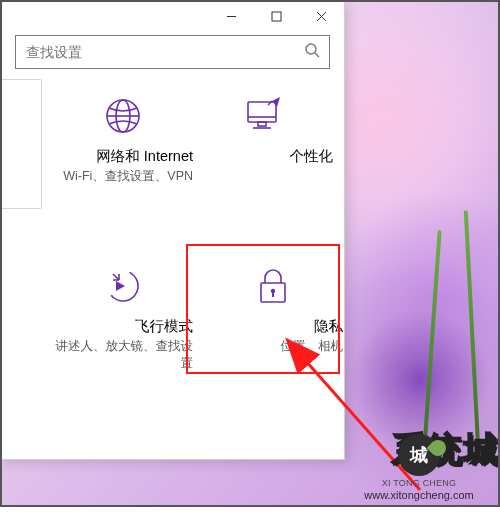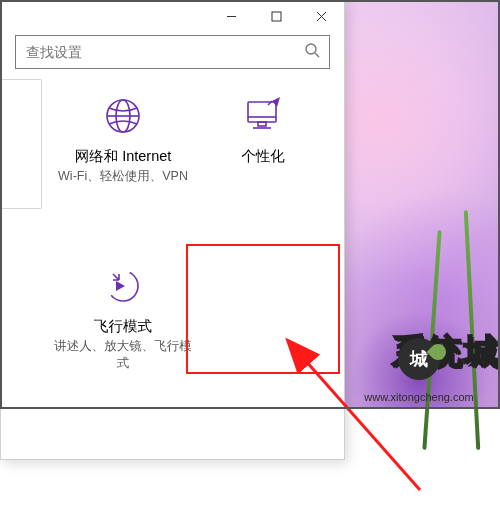--- a/index.html
+++ b/index.html
@@ -1,17 +1,17 @@
 <!DOCTYPE html>
 <html><head>
 <meta charset="utf-8">
 <style>
   * { box-sizing: border-box; margin: 0; padding: 0; }
   html, body { width: 500px; height: 515px; font-family: "Microsoft YaHei", "Segoe UI", sans-serif; overflow: hidden; }
-  .stage { position: relative; width: 500px; height: 409px; background: #fff; }
+  .stage { position: relative; width: 500px; height: 507px; background: #fff; }
   
   .bg {
     position: absolute; inset: 0;
     background:
       radial-gradient(circle at 420px 380px, rgba(120,60,180,0.85) 0, rgba(120,60,180,0.6) 20px, rgba(160,110,200,0.2) 70px, transparent 120px),
       radial-gradient(circle at 440px 300px, rgba(190,130,230,0.7) 0, rgba(190,130,230,0.4) 40px, transparent 110px),
       radial-gradient(circle at 380px 120px, rgba(255,200,230,0.85) 0, rgba(255,210,240,0.5) 80px, transparent 160px),
       linear-gradient(135deg, #f6e9f7 0%, #e6c8ee 40%, #d7b0e8 70%, #c89be0 100%);
   }
   .bg-stem1 { position:absolute; left:430px; top:230px; width:4px; height:220px; background:linear-gradient(#6fae4a,#3f6f2a); border-radius:2px; transform:rotate(4deg);}
@@ -37,21 +37,21 @@
   .search .sicon { width: 34px; text-align: center; color:#777; }
   .edge-card {
     position: absolute; left: 1px; top: 78px; width: 40px; height: 130px;
     border: 1px solid #d6d6d6; border-left: none; border-radius: 0 2px 2px 0;
     background: #fff;
   }
   .grid {
     position: absolute; left: 52px; top: 90px; right: 14px; bottom: 14px;
   }
   .tile {
-    position: absolute; width: 140px; text-align: center;
+    position: absolute; width: 140px; text-align: right;
   }
   .tile .iconbox { height: 50px; display:flex; align-items:center; justify-content:center; margin-bottom:6px; }
   .tile .iconbox svg { stroke:#6b2fb3; fill:none; stroke-width:1.6; }
   .tile h3 { font-size: 14.5px; font-weight: 400; color:#000; margin-bottom:2px; }
   .tile p { font-size: 12.5px; color:#5a5a5a; line-height:1.35; }
   .tile.net { left: 0; top: 0; }
   .tile.per { left: 140px; top: 0; }
   .tile.eoa { left: 0; top: 170px; width:140px;}
   .tile.pri { left: 150px; top: 170px; }
   .highlight {
@@ -64,21 +64,21 @@
   .wm-badge {
     width:42px; height:42px; margin:0 auto 2px; border-radius:50%;
     background:#2e2e2e; color:#fff; display:flex; align-items:center; justify-content:center;
     font-size:18px; font-weight:bold; position:relative;
   }
   .wm-badge::after{
     content:""; position:absolute; right:-6px; top:6px; width:16px; height:16px;
     background:#7aa653; border-radius:50% 50% 50% 0; transform:rotate(45deg);
   }
   .wm-en { font-size:9px; color:#4a4a4a; letter-spacing:0.2px;}
-  .wm-site { font-size:11px; color:#2a2a2a; font-weight:500; margin-top:11px;}
+  .wm-site { font-size:11px; color:#2a2a2a; font-weight:500; margin-top:1px;}
   .wm-cn {
     position:absolute; right:0; bottom:34px; font-size:34px; font-weight:700;
     color:#fff; -webkit-text-stroke:2px #222; letter-spacing:2px;
     text-shadow:2px 2px 0 #222;
     white-space:nowrap;
   }
   .frame { position:absolute; inset:0; border:2px solid #555; pointer-events:none; }
 </style>
 </head>
 <body>
@@ -128,21 +128,21 @@
         <div class="iconbox">
           <svg width="40" height="40" viewBox="0 0 40 40">
             <circle cx="20" cy="20" r="16"></circle>
             <ellipse cx="20" cy="20" rx="7" ry="16"></ellipse>
             <line x1="4" y1="20" x2="36" y2="20"></line>
             <path d="M6 12 Q20 18 34 12"></path>
             <path d="M6 28 Q20 22 34 28"></path>
           </svg>
         </div>
         <h3>网络和 Internet</h3>
-        <p>Wi-Fi、轻松使用、VPN</p>
+        <p>Wi-Fi、查找设置、VPN</p>
       </div>
 
       <div class="tile per">
         <div class="iconbox">
           <svg width="42" height="38" viewBox="0 0 42 38">
             <rect x="6" y="5" width="28" height="20" rx="1"></rect>
             <line x1="6" y1="20" x2="34" y2="20"></line>
             <rect x="16" y="25" width="8" height="4"></rect>
             <line x1="11" y1="31" x2="29" y2="31"></line>
             <path d="M30 4 L38 0 L35 10 Z" fill="#6b2fb3" stroke="none"></path>
@@ -154,38 +154,51 @@
 
       <div class="tile eoa">
         <div class="iconbox">
           <svg width="40" height="40" viewBox="0 0 40 40">
             <circle cx="20" cy="20" r="15" stroke-dasharray="50 40" transform="rotate(-50 20 20)"></circle>
             <path d="M10 8 L16 14 M16 14 L16 8 M16 14 L10 14"></path>
             <polygon points="13,15 22,20 13,25" fill="#6b2fb3" stroke="none"></polygon>
           </svg>
         </div>
         <h3>飞行模式</h3>
-        <p>讲述人、放大镜、飞行模式</p>
-      </div>
-
+        <p>讲述人、放大镜、查找设置</p>
+      </div>
+
+      <div class="tile pri">
+        <div class="iconbox">
+          <svg width="34" height="40" viewBox="0 0 34 40">
+            <rect x="5" y="17" width="24" height="19" rx="1"></rect>
+            <path d="M9 17 V12 a8 8 0 0 1 16 0 V17"></path>
+            <circle cx="17" cy="25" r="2.2" fill="#6b2fb3" stroke="none"></circle>
+            <line x1="17" y1="27" x2="17" y2="31" stroke-width="2"></line>
+          </svg>
+        </div>
+        <h3>隐私</h3>
+        <p>位置、相机</p>
+      </div>
 
     </div>
   </div>
 
   <div class="highlight"></div>
 
   <svg class="arrow-svg" width="500" height="515">
     <defs>
       <marker id="ah" markerWidth="12" markerHeight="12" refX="2" refY="5" orient="auto">
         <path d="M0,0 L12,5 L0,10 Z" fill="#ff1a1a"></path>
       </marker>
     </defs>
     <line x1="420" y1="490" x2="305" y2="360" stroke="#ff1a1a" stroke-width="3" marker-end="url(#ah)"></line>
   </svg>
 
   <div class="wm-cn">系统城</div>
   <div class="wm">
     <div class="wm-badge">城</div>
+    <div class="wm-en">XI TONG CHENG</div>
     <div class="wm-site">www.xitongcheng.com</div>
   </div>
 
   <div class="frame"></div>
 </div>
 
 </body></html>

